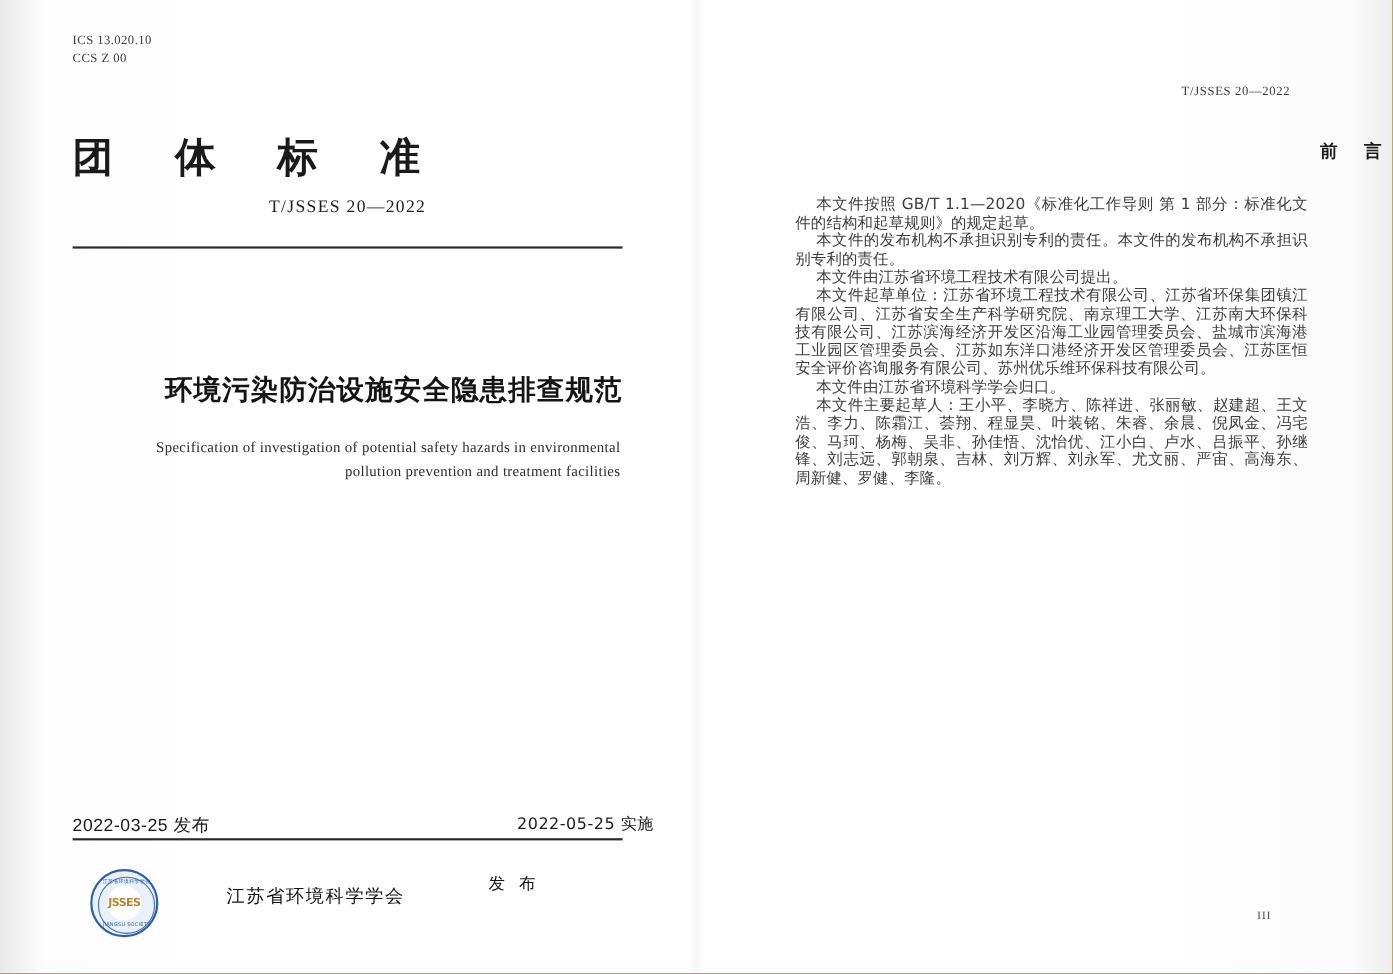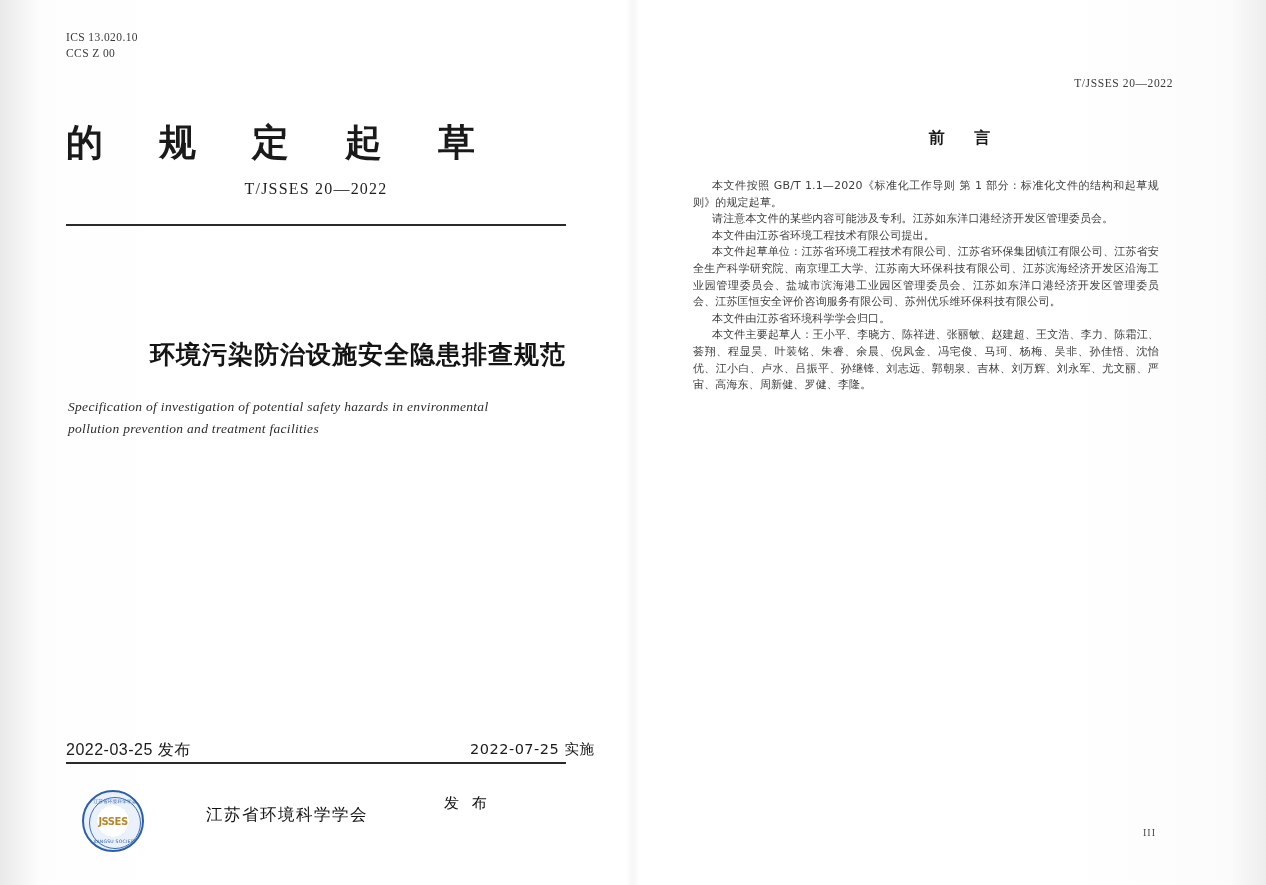--- a/index.html
+++ b/index.html
@@ -71,29 +71,28 @@
     width: 500px;
     text-align: right;
     font-family: "DejaVu Sans", sans-serif;
     font-weight: bold;
     font-size: 25px;
     color: #141414;
     letter-spacing: 1px;
   }
   .cover-en-title {
     position: absolute;
-    left: 68px; top: 396px;
+    left: 92px; top: 396px;
     width: 472px;
-    text-align: left;
+    text-align: right;
     font-family: "Liberation Serif", serif;
     font-size: 13.5px;
     color: #2c2c2c;
     line-height: 1.65;
     letter-spacing: 0.3px;
-    font-style: italic;
   }
   .rule-bottom {
     position: absolute;
     left: 66px; top: 762px;
     width: 500px;
     height: 2px;
     background: #2a2a2a;
   }
   .issue-date {
     position: absolute;
@@ -181,34 +180,34 @@
     position: absolute;
     right: 93px; top: 77px;
     font-family: "Liberation Serif", serif;
     font-size: 11.5px;
     color: #3a3a3a;
     letter-spacing: 0.6px;
   }
   .foreword-title {
     position: absolute;
     left: 0; right: 0; top: 128px;
-    text-align: center;
-    font-family: Liberation Mono, monospace;
+    text-align: right;
+    font-family: Liberation Serif, serif;
     font-weight: bold;
     font-size: 16px;
     color: #1a1a1a;
     letter-spacing: 10px;
     padding-left: 30px;
   }
   .foreword-body {
     position: absolute;
-    left: 60px; top: 178px;
+    left: 90px; top: 178px;
     width: 466px;
     font-family: "DejaVu Sans", sans-serif;
-    font-size: 11px;
+    font-size: 14px;
     line-height: 16.6px;
     color: #3d3d3d;
     text-align: justify;
     letter-spacing: 0.15px;
   }
   .foreword-body p {
     margin: 0 0 0 0;
     text-indent: 19px;
   }
   .page-number {
@@ -233,32 +232,32 @@
 
 <div id="page">
 
   <div class="left-page">
 
     <div class="ics-block">
       <div>ICS 13.020.10</div>
       <div>CCS Z 00</div>
     </div>
 
-    <div class="tuanti-title">的规定起草</div>
+    <div class="tuanti-title">团体标准</div>
 
     <div class="std-number">T/JSSES  20—2022</div>
 
     <div class="rule-top"></div>
 
     <div class="cover-cn-title">环境污染防治设施安全隐患排查规范</div>
 
     <div class="cover-en-title">Specification of investigation of potential safety hazards in environmental pollution prevention and treatment facilities</div>
 
     <div class="issue-date">2022-03-25 发布</div>
-    <div class="effect-date">2022-07-25 实施</div>
+    <div class="effect-date">2022-05-25 实施</div>
 
     <div class="rule-bottom"></div>
 
     <div class="issuer-row">
       <div class="emblem">
         <div class="ring"></div>
         <div class="arc-top">江苏省环境科学学会</div>
         <div class="core">JSSES</div>
         <div class="arc-bottom">JIANGSU SOCIETY</div>
       </div>
@@ -270,21 +269,21 @@
   <div class="spine"></div>
 
   <div class="right-page">
 
     <div class="header-code">T/JSSES 20—2022</div>
 
     <div class="foreword-title">前 言</div>
 
     <div class="foreword-body">
       <p>本文件按照 GB/T 1.1—2020《标准化工作导则 第 1 部分：标准化文件的结构和起草规则》的规定起草。</p>
-      <p>请注意本文件的某些内容可能涉及专利。江苏如东洋口港经济开发区管理委员会。</p>
+      <p>本文件的发布机构不承担识别专利的责任。本文件的发布机构不承担识别专利的责任。</p>
       <p>本文件由江苏省环境工程技术有限公司提出。</p>
       <p>本文件起草单位：江苏省环境工程技术有限公司、江苏省环保集团镇江有限公司、江苏省安全生产科学研究院、南京理工大学、江苏南大环保科技有限公司、江苏滨海经济开发区沿海工业园管理委员会、盐城市滨海港工业园区管理委员会、江苏如东洋口港经济开发区管理委员会、江苏匡恒安全评价咨询服务有限公司、苏州优乐维环保科技有限公司。</p>
       <p>本文件由江苏省环境科学学会归口。</p>
       <p>本文件主要起草人：王小平、李晓方、陈祥进、张丽敏、赵建超、王文浩、李力、陈霜江、荟翔、程显昊、叶装铭、朱睿、余晨、倪凤金、冯宅俊、马珂、杨梅、吴非、孙佳悟、沈怡优、江小白、卢水、吕振平、孙继锋、刘志远、郭朝泉、吉林、刘万辉、刘永军、尤文丽、严宙、高海东、周新健、罗健、李隆。</p>
     </div>
 
     <div class="page-number">III</div>
   </div>
 
 </div>

